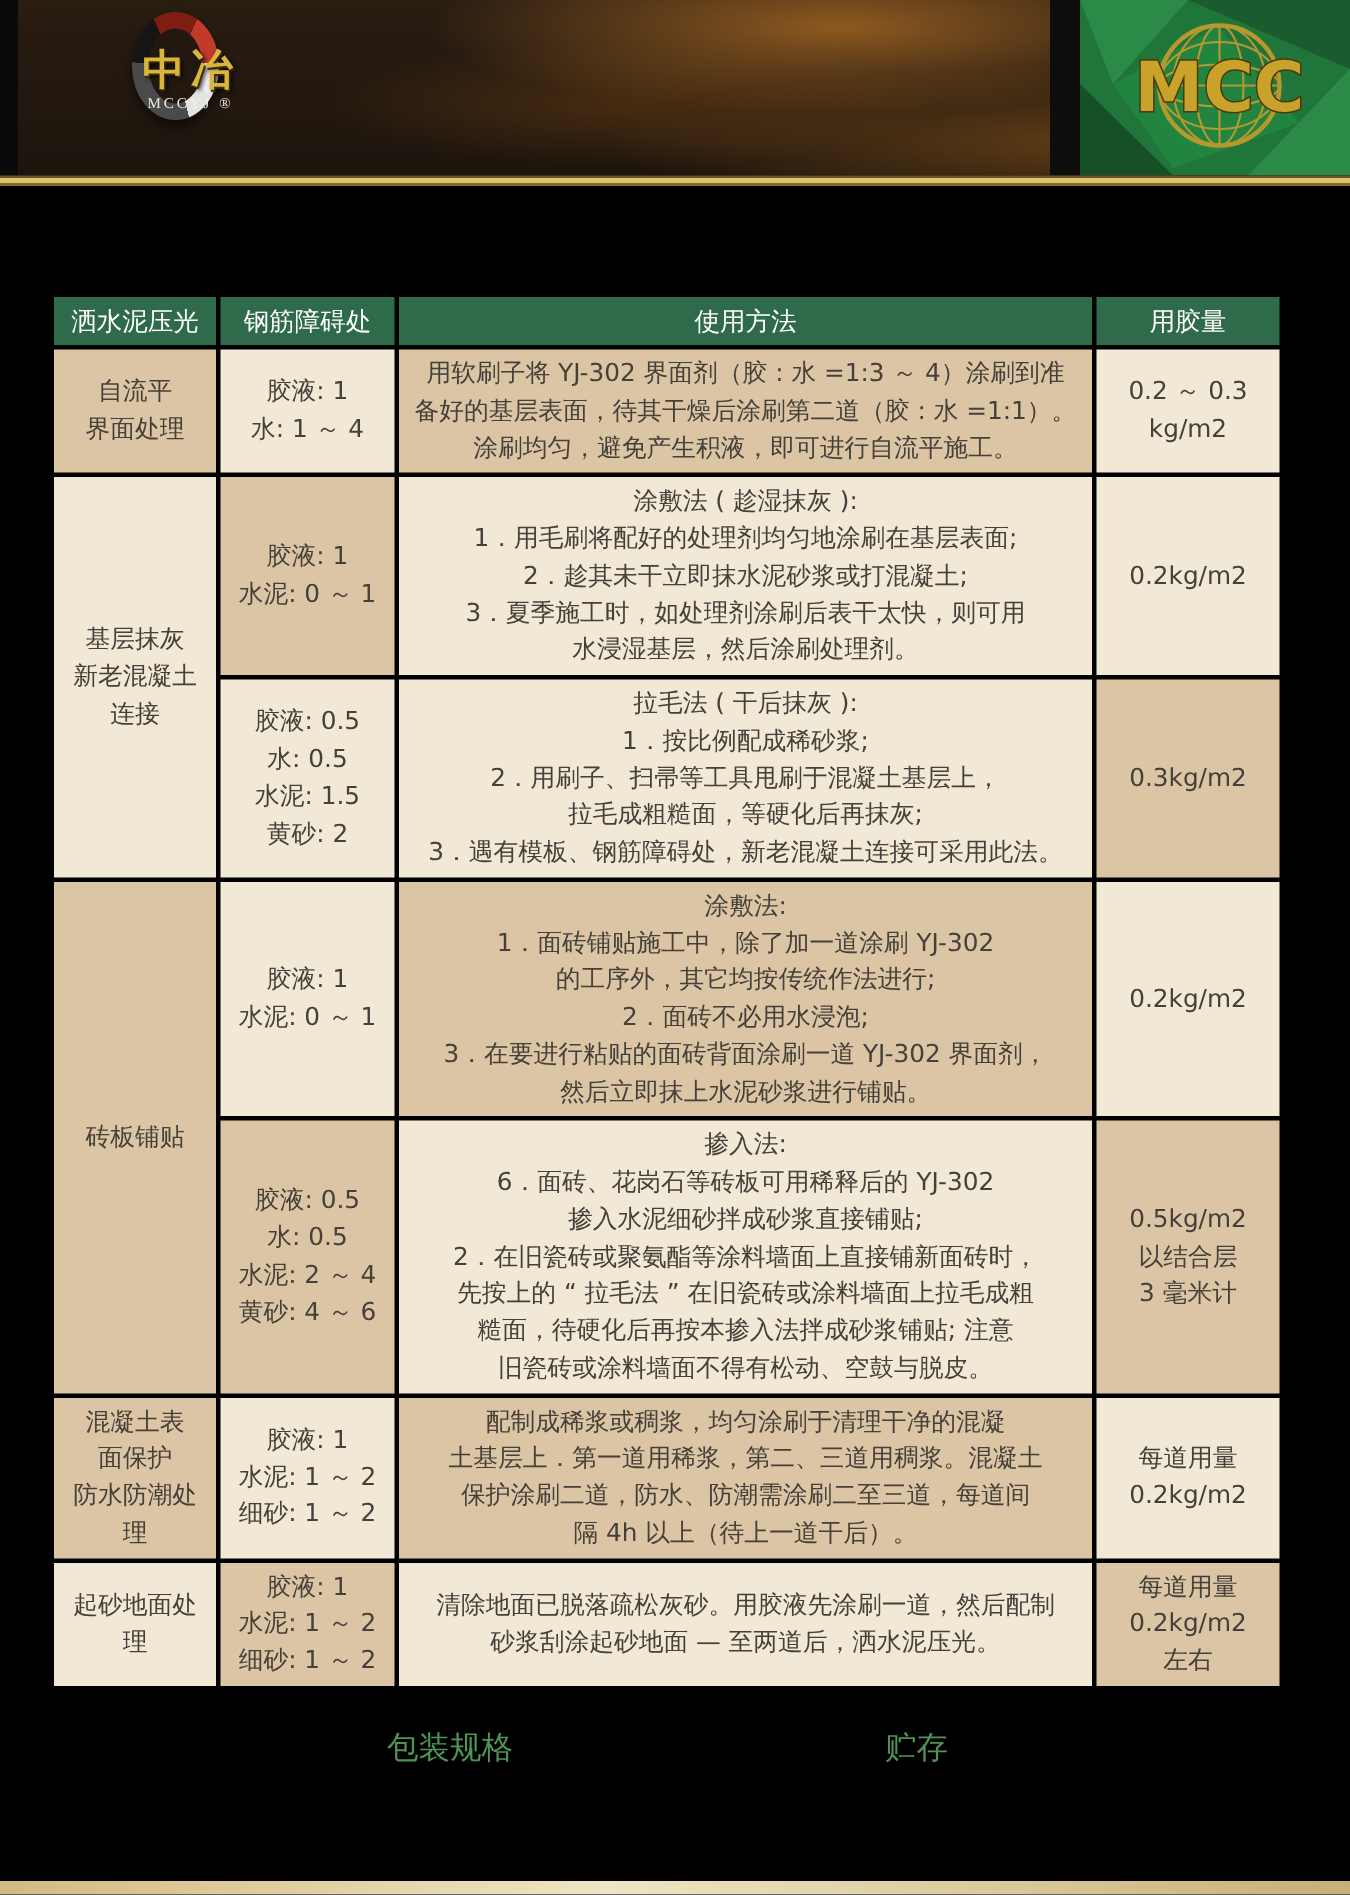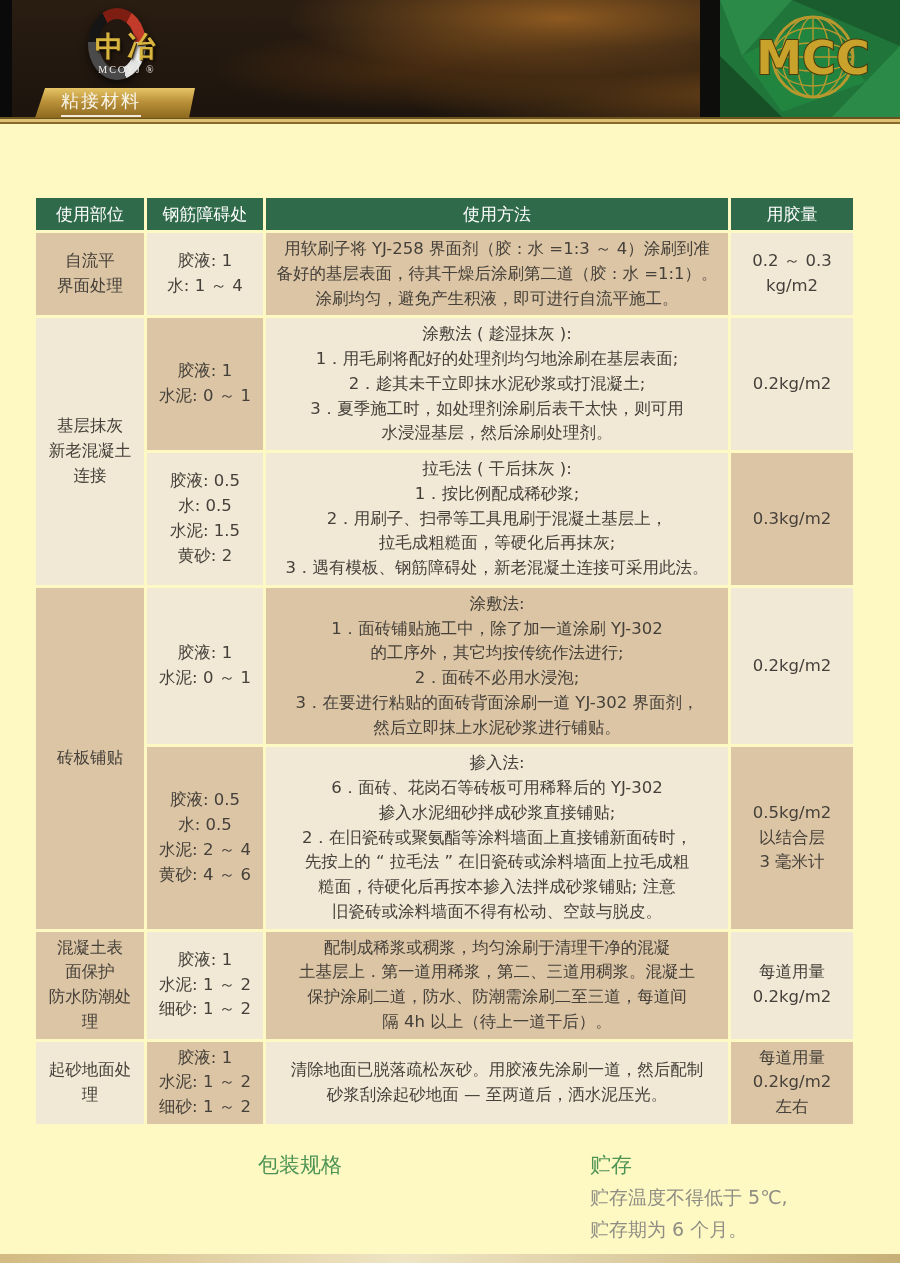--- a/index.html
+++ b/index.html
@@ -1,18 +1,18 @@
 <!DOCTYPE html>
 <html><head>
 <meta charset="utf-8">
 <style>
   html,body { margin:0; padding:0; }
   .page {
     position:relative; width:900px; height:1263px; overflow:hidden;
-    background:#fef9c3;
+    background:#000000;
     font-family:"DejaVu Sans","Liberation Sans",sans-serif;
     color:#46413c;
   }
   
   .header {
     position:absolute; left:0; top:0; width:900px; height:117px;
     background:
       radial-gradient(ellipse 420px 90px at 560px 18px, rgba(224,140,44,0.55), transparent 65%),
       radial-gradient(ellipse 520px 80px at 740px 95px, rgba(196,120,34,0.40), transparent 65%),
       radial-gradient(ellipse 300px 60px at 420px 70px, rgba(140,80,20,0.35), transparent 70%),
@@ -103,46 +103,43 @@
         <ellipse cx="93" cy="57" rx="16" ry="40" stroke-width="1.4"></ellipse>
         <ellipse cx="93" cy="57" rx="31" ry="40" stroke-width="1.4"></ellipse>
         <ellipse cx="93" cy="57" rx="40" ry="14" stroke-width="1.4"></ellipse>
         <ellipse cx="93" cy="57" rx="40" ry="29" stroke-width="1.4"></ellipse>
         <line x1="53" y1="57" x2="133" y2="57" stroke-width="1.4"></line>
         <line x1="93" y1="17" x2="93" y2="97" stroke-width="1.4"></line>
       </g>
       <text x="93" y="74" text-anchor="middle" font-size="46" font-weight="bold" fill="#c9a22c" stroke="#4a3a0c" stroke-width="2" style="paint-order:stroke">MCC</text>
     </svg>
 
-    <div class="banner">
-      <span>粘接材料</span>
-    </div>
   </div>
   <div class="gold-line"></div>
 
   <table class="spec">
     <colgroup>
         <col style="width:108px">
         <col style="width:116px">
         <col style="width:462px">
         <col style="width:122px">
       </colgroup>
     <tbody>
         <tr>
-      <th>使用部位</th>
+      <th>洒水泥压光</th>
       <th>钢筋障碍处</th>
       <th>使用方法</th>
       <th>用胶量</th>
     </tr>
     <tr style="height:64px">
       <td class="tan">自流平
 界面处理</td>
       <td class="cream">胶液: 1
 水: 1 ～ 4</td>
-      <td class="tan">用软刷子将 YJ-258 界面剂（胶 : 水 =1:3 ～ 4）涂刷到准
+      <td class="tan">用软刷子将 YJ-302 界面剂（胶 : 水 =1:3 ～ 4）涂刷到准
 备好的基层表面，待其干燥后涂刷第二道（胶 : 水 =1:1）。
 涂刷均匀，避免产生积液，即可进行自流平施工。</td>
       <td class="cream">0.2 ～ 0.3
 kg/m2</td>
     </tr>
     <tr style="height:126px">
       <td class="cream" rowspan="2">基层抹灰
 新老混凝土
 连接</td>
       <td class="tan">胶液: 1
@@ -217,17 +214,15 @@
 砂浆刮涂起砂地面 — 至两道后，洒水泥压光。</td>
       <td class="tan">每道用量
 0.2kg/m2
 左右</td>
     </tr>
   </tbody>
     </table>
 
   <div class="f-title" style="left:258px; top:1151px;">包装规格</div>
   <div class="f-title" style="left:590px; top:1151px;">贮存</div>
-  <div class="f-text" style="left:590px; top:1181px;">贮存温度不得低于 5℃,
-贮存期为 6 个月。</div>
 
   <div class="bottom-bar"></div>
 </div>
 
 </body></html>

